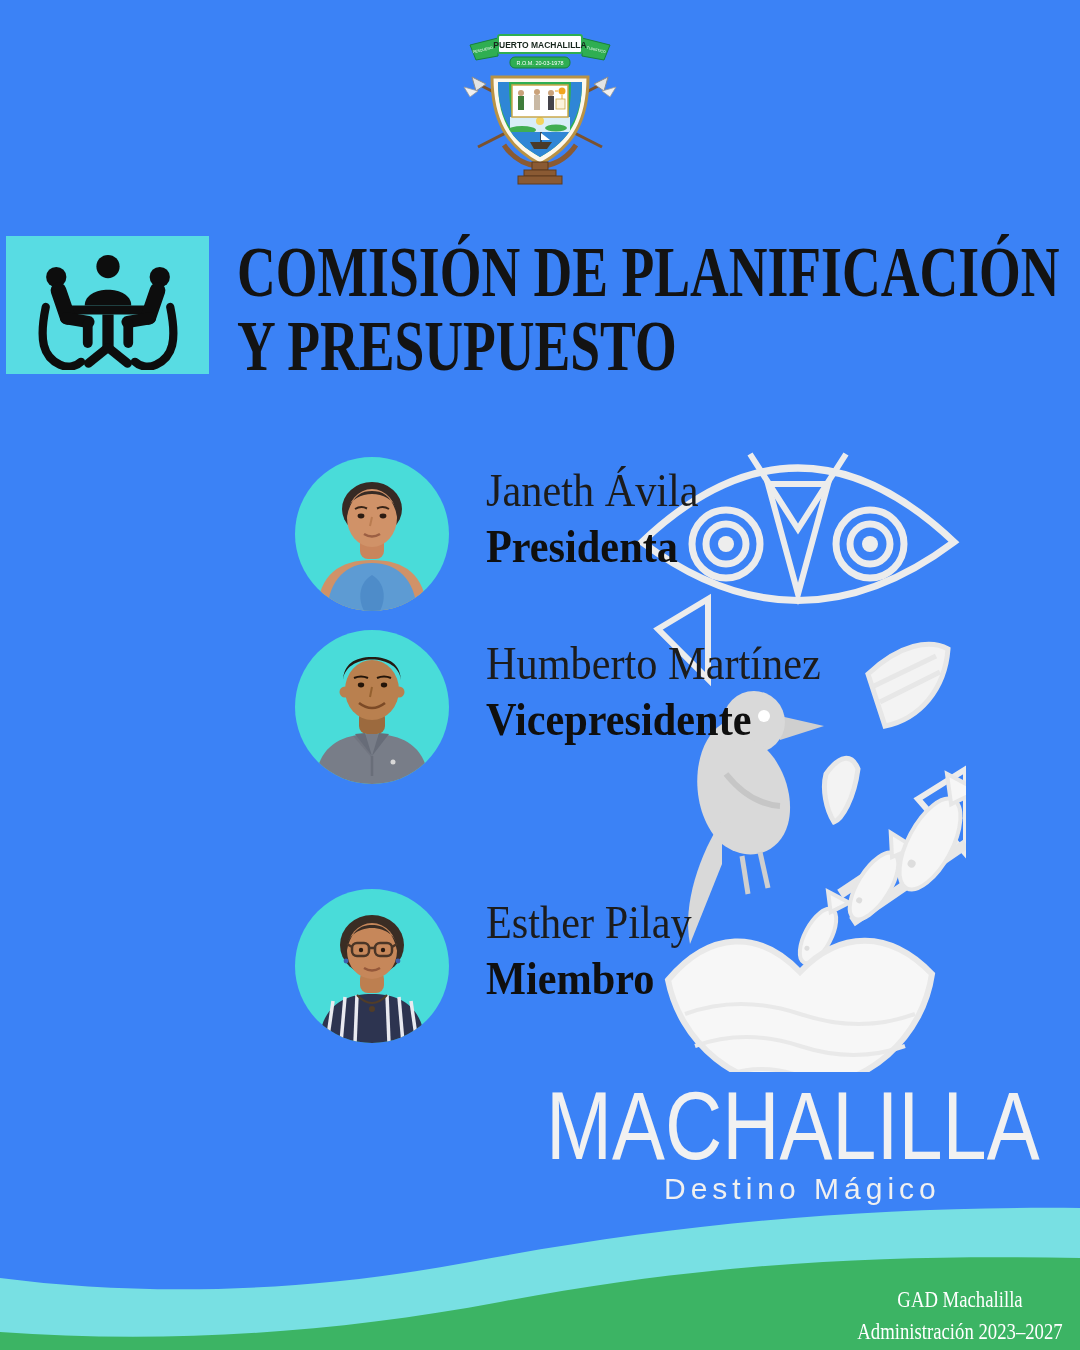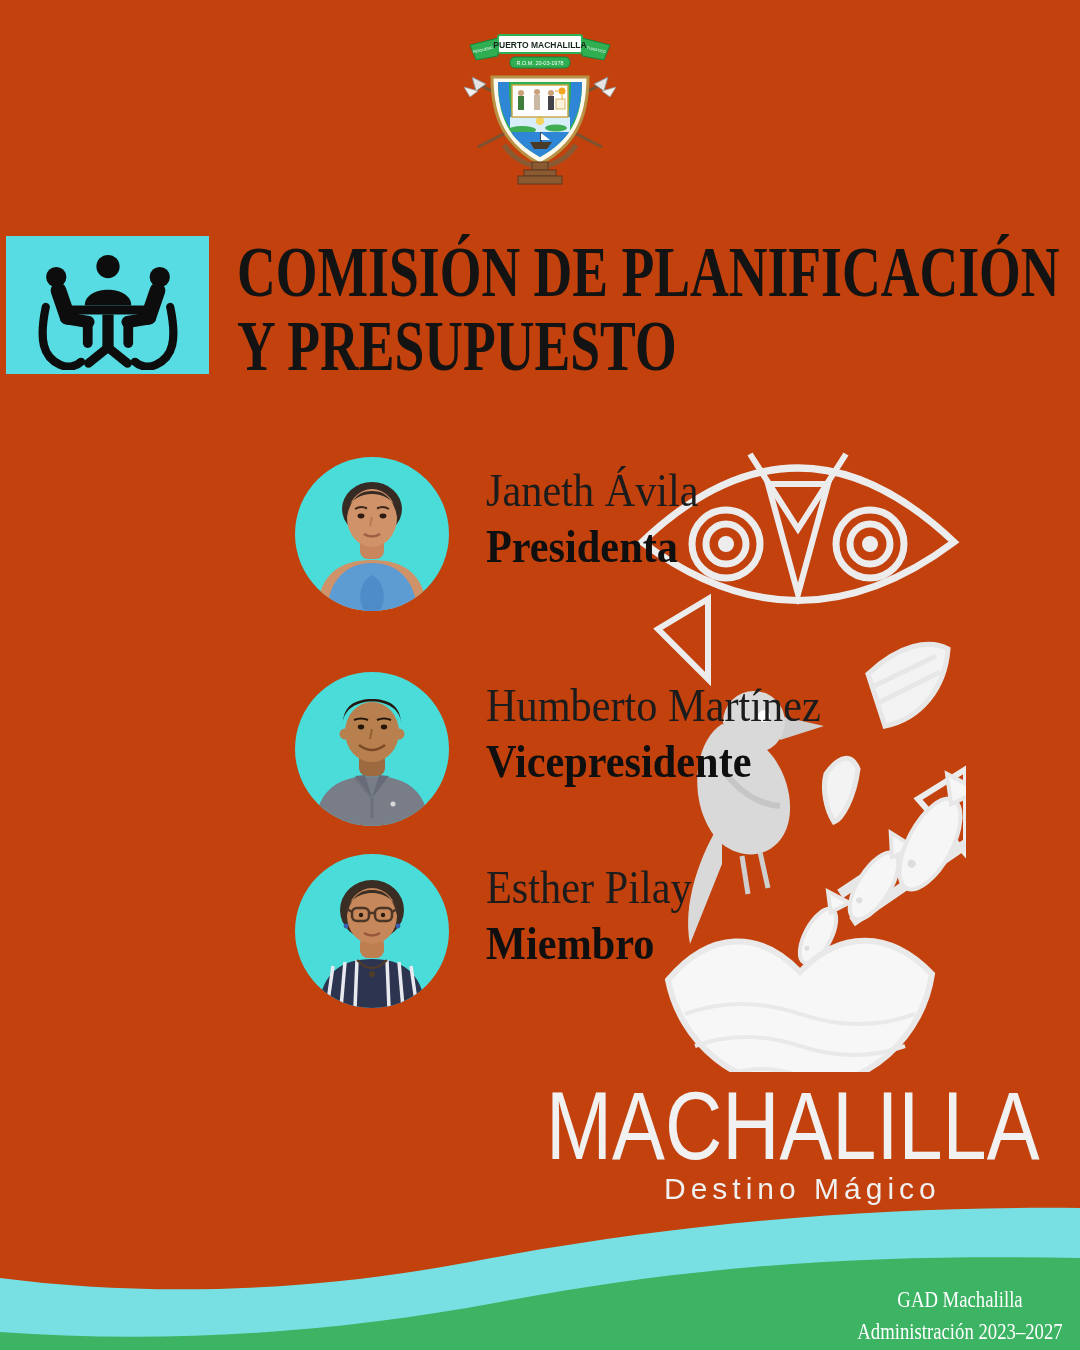--- a/index.html
+++ b/index.html
@@ -1,16 +1,16 @@
 <!DOCTYPE html>
 <html><head>
 <meta charset="utf-8">
 <style>
   html,body{margin:0;padding:0;background:#e8e8e8;}
-  .canvas{position:relative;width:1080px;height:1350px;margin:0 auto;background:#c2410c;
+  .canvas{position:relative;width:1080px;height:1350px;margin:0 auto;background:#3b82f6;
           overflow:hidden;font-family:"Liberation Serif",serif;}
 
   
   .icon-square{position:absolute;left:6px;top:236px;width:203px;height:138px;background:#58dce3;}
   .icon-square svg{position:absolute;left:27px;top:8px;}
   .title{position:absolute;left:237px;top:235px;font-size:72px;line-height:74px;font-weight:bold;
          color:#131313;transform:scaleX(.745);transform-origin:left top;white-space:nowrap;}
 
   
   .coa{position:absolute;left:452px;top:26px;width:176px;height:166px;}
@@ -19,21 +19,21 @@
   
   .wm-emblem{position:absolute;left:630px;top:424px;width:336px;height:648px;}
   .wm-brand{position:absolute;left:546px;top:1076px;font-family:"Liberation Sans",sans-serif;
             font-size:96px;line-height:100px;font-weight:400;color:#f1f1f1;
             transform:scaleX(.826);transform-origin:left top;white-space:nowrap;}
   .wm-tagline{position:absolute;left:664px;top:1172px;font-family:"Liberation Sans",sans-serif;
             font-size:30px;letter-spacing:5px;color:#f0f0f0;white-space:nowrap;}
 
   
   .member{position:absolute;left:295px;display:flex;width:640px;height:154px;}
-  .m1{top:457px}.m2{top:672px}.m3{top:854px}
+  .m1{top:457px}.m2{top:630px}.m3{top:889px}
   .avatar{width:154px;height:154px;flex:none;}
   .member-text{margin-left:37px;padding-top:5px;line-height:56px;white-space:nowrap;
                transform:scaleX(.9);transform-origin:left top;}
   .member-name{font-size:47px;color:#1c1c1c;}
   .member-role{font-size:47px;font-weight:bold;color:#0f0f0f;}
 
   
   .waves{position:absolute;left:0;top:1150px;width:1080px;height:200px;display:block;}
   .footer-text{position:absolute;left:800px;top:1283px;width:320px;text-align:center;
                color:#ffffff;font-size:24px;line-height:32px;

